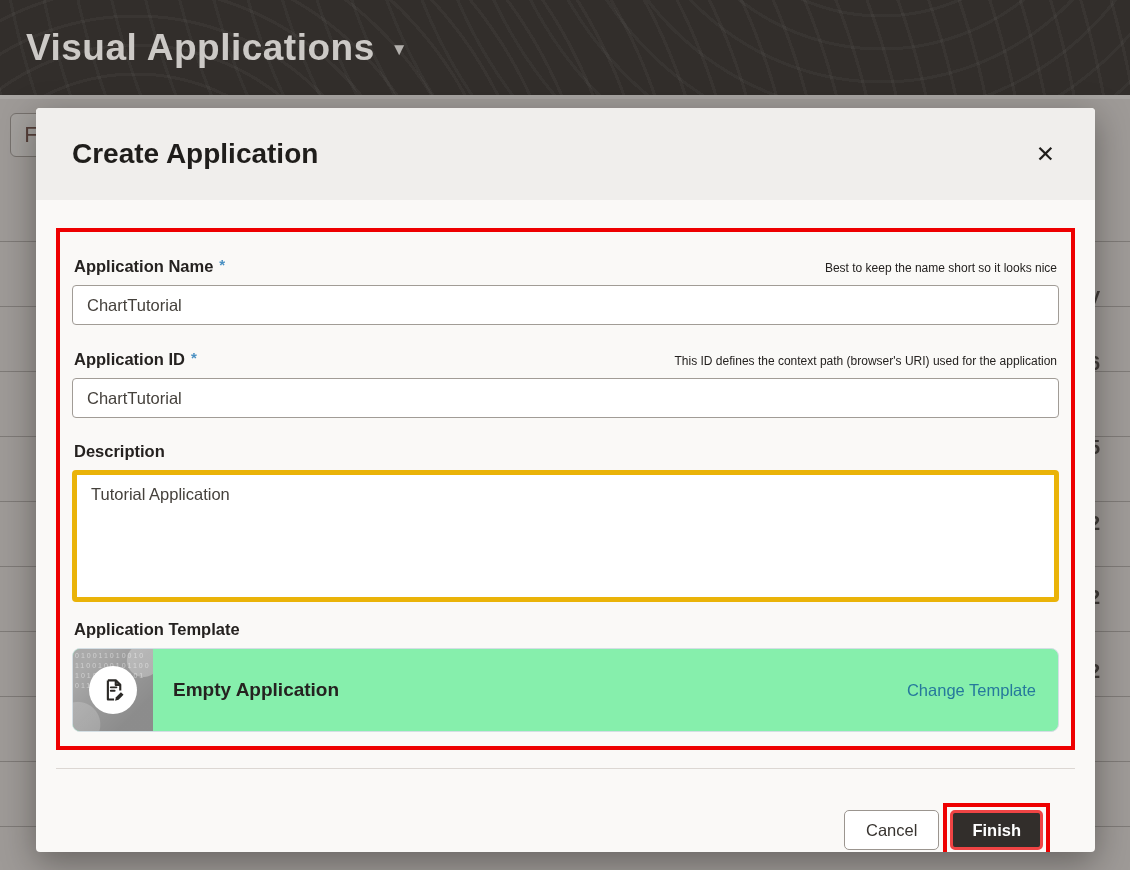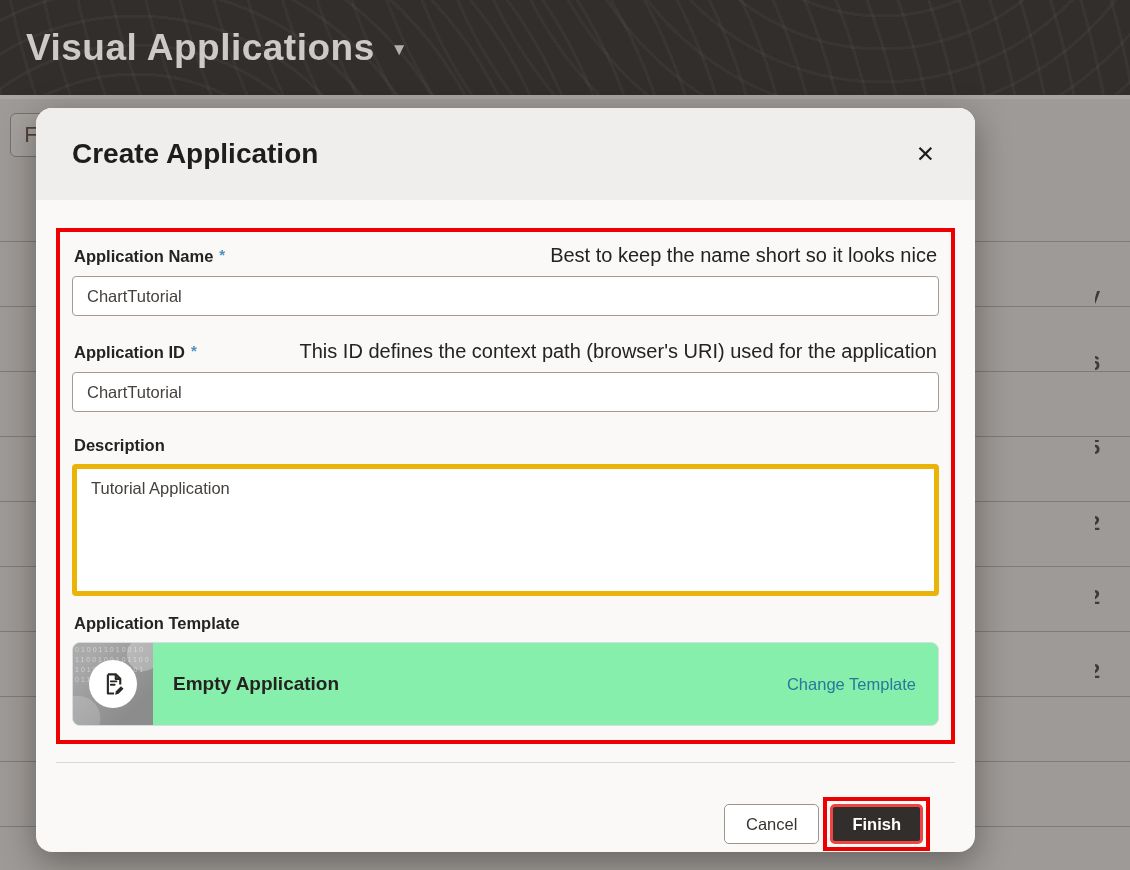--- a/index.html
+++ b/index.html
@@ -41,41 +41,41 @@
   }
   .right-fragments {
     position:absolute; left:1095px; top:0; width:35px; height:870px; overflow:hidden; z-index:1;
   }
   .right-fragments span {
     position:absolute; left:-6px; font-size:20px; font-weight:700; color:#3e3a37;
   }
 
   
   .modal {
-    position:absolute; left:36px; top:108px; width:939px; height:744px; z-index:2;
-    background:#faf9f7; border-radius:16px; overflow:hidden;
+    position:absolute; left:36px; top:108px; width:1059px; height:744px; z-index:2;
+    background:#faf9f7; border-radius:4px; overflow:hidden;
     box-shadow:0 10px 34px rgba(20,18,16,.4);
   }
   .modal-header {
     height:92px; background:#f0eeec; display:flex; align-items:center;
     justify-content:space-between; padding:0 36px;
   }
   .modal-title { font-size:28px; font-weight:700; color:#1f1d1b; }
   .close-btn {
     background:none; border:none; font-size:23px; color:#1f1d1b; cursor:pointer;
     line-height:1; padding:4px; font-family:inherit;
   }
   .modal-body { padding:28px 20px 0 20px; }
 
-  .highlight-box { border:4px solid #ee0000; padding:12px 12px 14px 12px; }
+  .highlight-box { border:4px solid #ee0000; padding:24px 12px 14px 12px; }
 
   .label-row { display:flex; justify-content:space-between; align-items:baseline; margin:0 2px 9px 2px; }
   .field-label { font-size:16.5px; font-weight:600; color:#252220; }
   .req { color:#4a90c2; font-size:15px; font-weight:600; margin-left:6px; vertical-align:2px; }
-  .field-hint { font-size:20px; font-weight:400; color:#252220; }
+  .field-hint { font-size:12px; font-weight:400; color:#252220; }
 
   .text-input {
     width:100%; height:40px; background:#fff; border:1px solid #a19c96; border-radius:4px;
     padding:0 14px; font-family:inherit; font-size:16.5px; color:#45413c; margin-bottom:24px;
   }
   .text-area {
     width:100%; height:132px; background:#fff; border:5px solid #eab308; border-radius:4px;
     padding:10px 14px; font-family:inherit; font-size:16.5px; color:#45413c;
     resize:none; margin-bottom:14px;
   }

